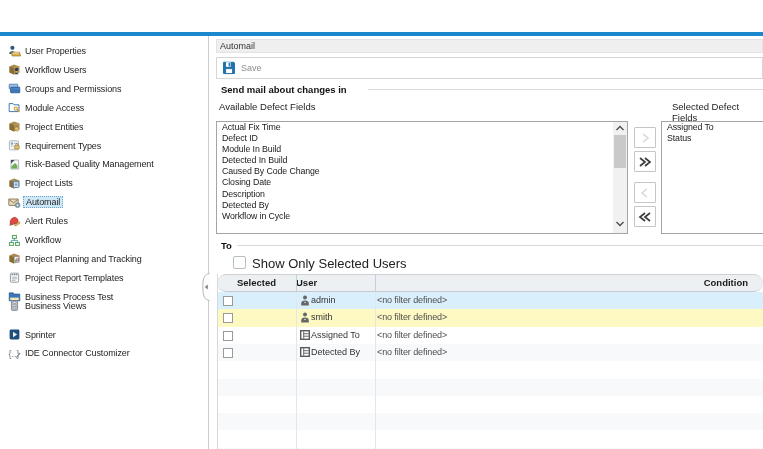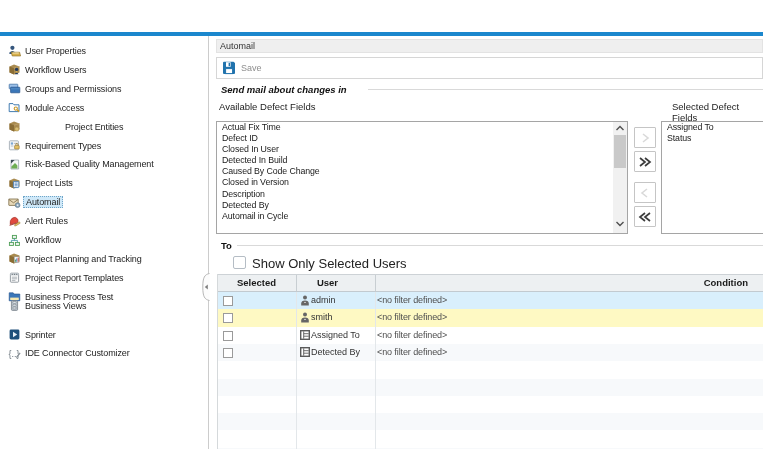--- a/index.html
+++ b/index.html
@@ -57,21 +57,21 @@
     <span class="txt">Groups and Permissions</span>
   </div>
   <div class="nav-item" style="top:66.2px;">
     <svg width="13" height="13" viewBox="0 0 13 13">
         <path d="M1.2 2.6 L5 2.6 L6 3.8 L11 3.8 L11 10.6 L1.2 10.6 Z" fill="#fff" stroke="#2d6da8" stroke-width="0.9"></path>
         <circle cx="7.8" cy="7.6" r="1.6" fill="none" stroke="#c9992c" stroke-width="1.1"></circle>
         <path d="M8.9 8.7 L11 10.8 M10 9.8 L11 9" stroke="#c9992c" stroke-width="1.1"></path>
       </svg>
     <span class="txt">Module Access</span>
   </div>
-  <div class="nav-item" style="top:85.1px;gap:40px;">
+  <div class="nav-item" style="top:85.1px;">
     <svg width="13" height="13" viewBox="0 0 13 13">
         <path d="M1.5 3.5 L6 1.5 L11.5 3.5 L11.5 9.5 L6 11.5 L1.5 9.5 Z" fill="#a98b50"></path>
         <path d="M1.5 3.5 L6 5.2 L6 11.5 L1.5 9.5 Z" fill="#8a6d35"></path>
         <path d="M6 5.2 L11.5 3.5" stroke="#c7ad77" stroke-width="0.6"></path>
         <ellipse cx="8.8" cy="8.2" rx="2" ry="1" fill="#e8d49a" stroke="#9a7d33" stroke-width="0.5"></ellipse>
         <path d="M6.8 8.2 L6.8 10 A2 1 0 0 0 10.8 10 L10.8 8.2" fill="#d8bd72" stroke="#9a7d33" stroke-width="0.5"></path>
       </svg>
     <span class="txt">Project Entities</span>
   </div>
   <div class="nav-item" style="top:122.9px;">
@@ -190,37 +190,37 @@
   <div class="abs" style="left:216px;top:25px;width:547px;height:22px;background:#fff;border:1px solid #d6d6d6;box-sizing:border-box;">
     <svg style="position:absolute;left:5px;top:3px;" width="14" height="14" viewBox="0 0 14 14">
       <path d="M1 2 L1 12 Q1 13 2 13 L12 13 Q13 13 13 12 L13 2 L11.5 0.8 L2 0.8 Q1 0.8 1 2 Z" fill="#2173ad"></path>
       <rect x="4" y="1.2" width="4.6" height="4.6" fill="#fff"></rect>
       <rect x="6.6" y="1.8" width="1.4" height="3.4" fill="#2173ad"></rect>
       <rect x="3.6" y="7.6" width="7" height="5" fill="#fff" stroke="#2173ad" stroke-width="1"></rect>
     </svg>
     <div style="position:absolute;left:24px;top:0;line-height:21px;color:#8e8e8e;">Save</div>
   </div>
 
-  <div class="lbl bold" style="left:221px;top:52px;font-style:italic;">Send mail about changes in</div>
+  <div class="lbl bold" style="left:221px;top:52px;">Send mail about changes in</div>
   <div class="hline" style="left:368px;top:57px;width:395px;"></div>
 
   <div class="lbl" style="left:219px;top:69px;">Available Defect Fields</div>
   <div class="lbl" style="left:672px;top:69px;">Selected Defect Fields</div>
 
   <div class="listbox" style="left:216px;top:89px;width:412px;height:113px;">
     <div style="padding-top:0px;">
       <div class="li-item">Actual Fix Time</div>
       <div class="li-item">Defect ID</div>
-      <div class="li-item">Closed In User</div>
+      <div class="li-item">Module In Build</div>
       <div class="li-item">Detected In Build</div>
       <div class="li-item">Caused By Code Change</div>
-      <div class="li-item">Closed in Version</div>
+      <div class="li-item">Closing Date</div>
       <div class="li-item">Description</div>
       <div class="li-item">Detected By</div>
-      <div class="li-item">Automail in Cycle</div>
+      <div class="li-item">Workflow in Cycle</div>
     </div>
   </div>
 
   <div class="abs" style="left:613px;top:90px;width:14px;height:111px;background:#f1f1f1;">
     <svg style="position:absolute;left:2px;top:2px;" width="10" height="8" viewBox="0 0 10 8">
         <polyline points="1.5,6 5,2.5 8.5,6" fill="none" stroke="#4f4f4f" stroke-width="1.4"></polyline>
       </svg>
     <div style="position:absolute;left:1px;top:13px;width:12px;height:33px;background:#c9c9c9;"></div>
     <svg style="position:absolute;left:2px;bottom:5px;" width="10" height="8" viewBox="0 0 10 8">
         <polyline points="1.5,2 5,5.5 8.5,2" fill="none" stroke="#4f4f4f" stroke-width="1.4"></polyline>
@@ -258,23 +258,23 @@
   </div>
 
   <div class="lbl bold" style="left:221px;top:208px;">To</div>
   <div class="hline" style="left:237px;top:213px;width:526px;"></div>
 
   <div class="abs" style="left:233px;top:224px;width:13px;height:13px;border:1px solid #b5bdc5;background:#fff;box-sizing:border-box;border-radius:2px;"></div>
   <div class="lbl2" style="left:252px;top:224px;">Show Only Selected Users</div>
 
   <div id="grid" class="abs" style="left:217px;top:242px;width:546px;height:188px;">
 
-    <div class="abs" style="left:0;top:0;width:546px;height:18px;background:#edf0f2;border-top:1px solid #cdd2d6;border-bottom:1px solid #c2cad0;box-sizing:border-box;">
+    <div class="abs" style="left:0;top:0;width:546px;height:18px;background:#edf0f2;border-top:1px solid #cdd2d6;border-bottom:1px solid #c2cad0;box-sizing:border-box;border-radius:9px;">
       <div class="abs bold" style="left:0;top:0;width:79px;text-align:center;line-height:16px;color:#1a1a1a;">Selected</div>
-      <div class="abs bold" style="left:71px;top:0;width:79px;text-align:center;line-height:16px;color:#1a1a1a;">User</div>
+      <div class="abs bold" style="left:79px;top:0;width:79px;line-height:16px;color:#1a1a1a;">User</div>
       <div class="abs bold" style="left:158px;top:0;width:373px;text-align:right;line-height:16px;color:#1a1a1a;">Condition</div>
     </div>
 
     <div class="abs" style="left:0;top:18px;width:546px;height:17.3px;background:#d9effc;">
       <div class="cell-ck" style="left:6px;top:4px;"></div>
       <svg style="position:absolute;left:83px;top:3px;" width="10" height="11" viewBox="0 0 10 11">
           <circle cx="5" cy="2.4" r="2" fill="#666"></circle>
           <path d="M1.2 10.6 L1.2 8.6 Q1.2 5.6 5 5.6 Q8.8 5.6 8.8 8.6 L8.8 10.6 Z" fill="#666"></path>
           <circle cx="5" cy="7.4" r="0.7" fill="#fff"></circle>
         </svg>

